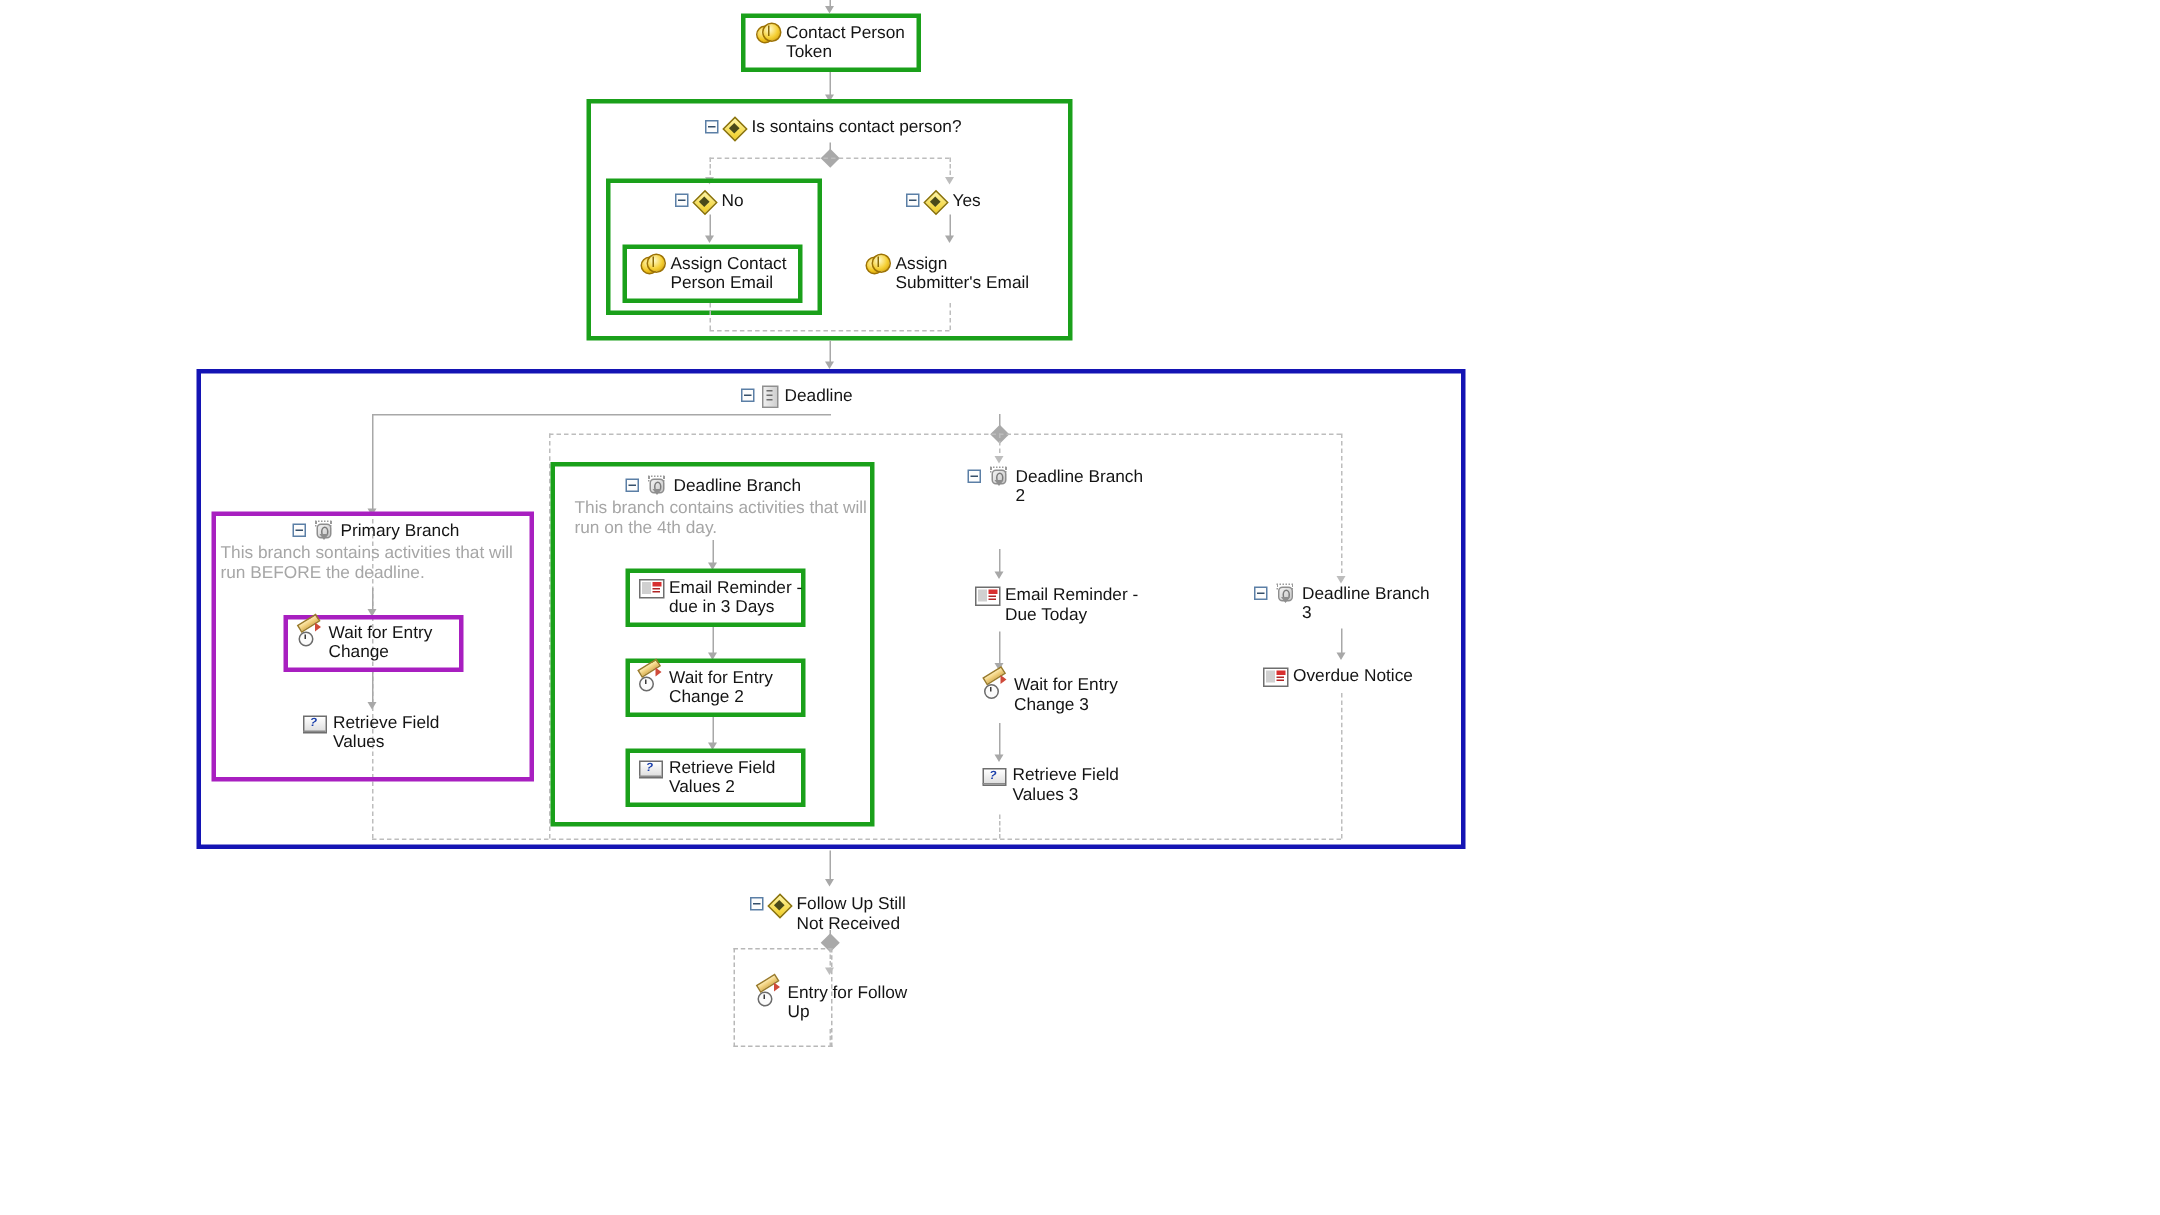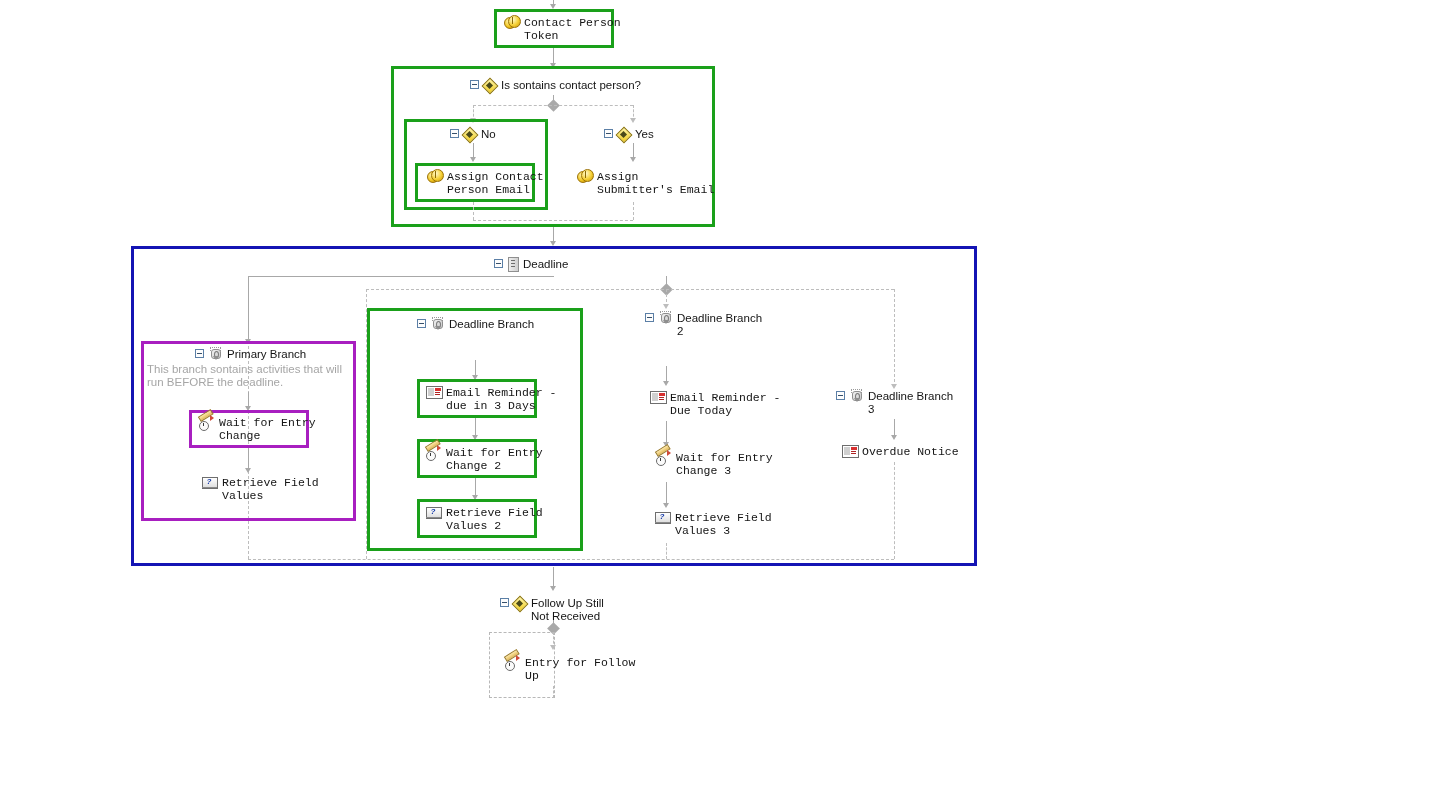--- a/index.html
+++ b/index.html
@@ -14,21 +14,21 @@
   .hl{position:absolute;box-sizing:border-box;background:transparent;}
   .hl-green{border:3px solid #1aa01a;}
   .hl-blue{border:3px solid #1414b4;}
   .hl-purple{border:3px solid #a81fc0;}
 
   
   .dashbox{position:absolute;box-sizing:border-box;border:1px dashed #b8b8b8;background:transparent;}
 
   
   .node{position:absolute;display:flex;align-items:flex-start;gap:4px;
-        line-height:13px;white-space:pre;color:#141414;font-size:11.5px;font-family:Liberation Mono, monospace;}
+        line-height:13px;white-space:pre;color:#141414;font-size:11.5px;}
   .node .lbl{padding-top:1px;}
 
   
   .hdr{position:absolute;display:flex;align-items:flex-start;gap:4px;
        line-height:13px;white-space:pre;color:#141414;font-size:11.5px;}
   .hdr .lbl{padding-top:1px;}
 
   
   .desc{position:absolute;color:#a6a6a6;font-size:11.5px;line-height:13px;white-space:pre;}
 
@@ -238,20 +238,22 @@
     <span class="lbl">Retrieve Field
 Values</span>
   </div>
 
   <div class="hl hl-green" style="left:367px;top:308px;width:216px;height:243px;"></div>
   <div class="hdr" style="left:417px;top:317px;">
     <span class="collapse"></span>
     <span class="ico ico-branch"><i class="top"></i><i class="body"></i><i class="arr"></i></span>
     <span class="lbl">Deadline Branch</span>
   </div>
+  <div class="desc" style="left:383px;top:333px;width:200px;">This branch contains activities that will
+run on the 4th day.</div>
 
   <div class="conn conn-v" style="left:475px;top:360px;height:18px;"></div>
   <div class="arrowdown" style="left:472px;top:375px;"></div>
 
   <div class="hl hl-green" style="left:417px;top:379px;width:120px;height:39px;"></div>
   <div class="node" style="left:426px;top:385px;width:110px;">
     <span class="ico ico-mail"><i class="env"></i><i class="ln"></i></span>
     <span class="lbl">Email Reminder -
 due in 3 Days</span>
   </div>

